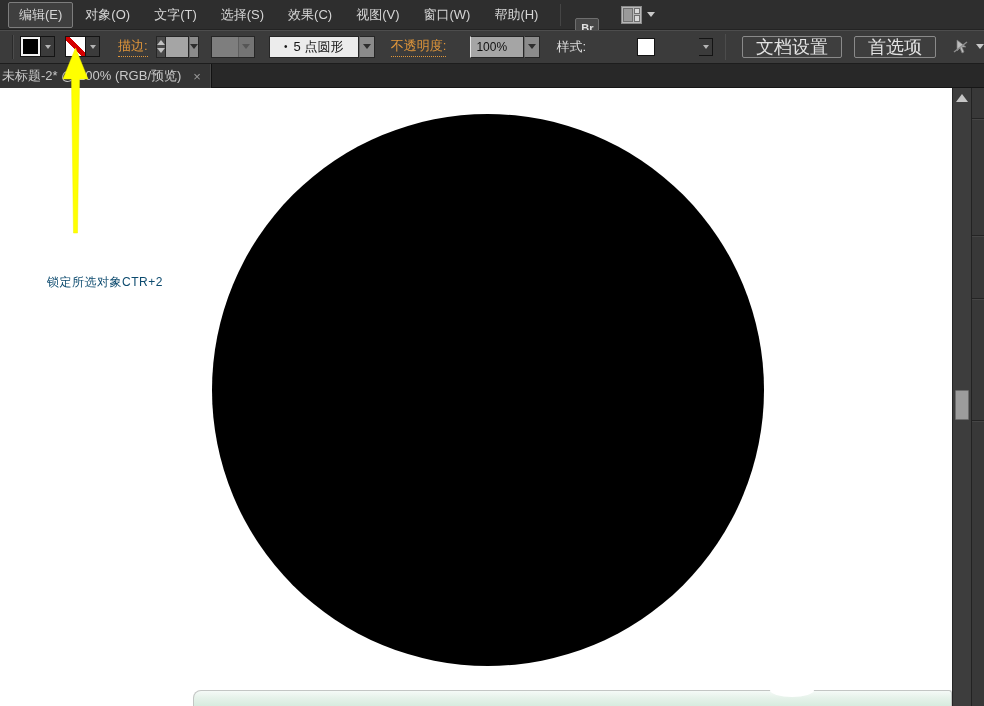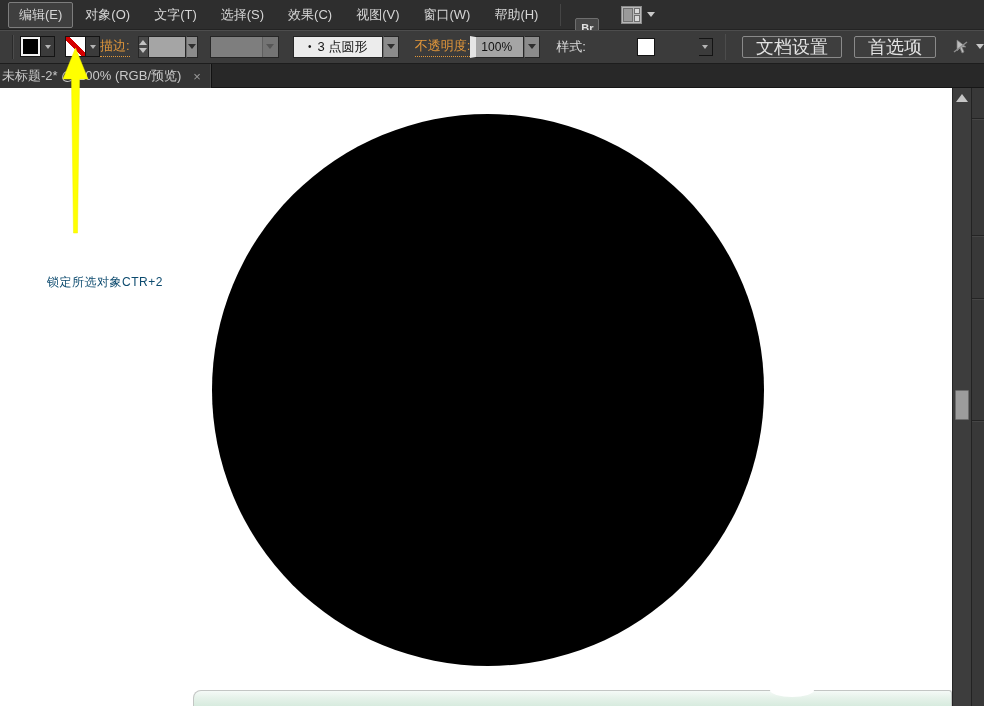--- a/index.html
+++ b/index.html
@@ -182,49 +182,49 @@
         </div>
     </div>
 
     <div class="swatch-group" style="margin-left:10px;">
       <div class="swatch stroke-swatch"></div>
       <div class="swatch-dd">
           <div class="dd-caret"></div>
         </div>
     </div>
 
-    <div class="orange-label" style="">描边:</div>
+    <div class="orange-label" style="margin-left:18px;">描边:</div>
     <div class="stepper">
       <div class="step-up"></div>
       <div class="step-dn"></div>
     </div>
     <div class="field-gray weight-field"></div>
     <div class="dd-btn">
         <div class="dd-caret"></div>
       </div>
 
     <div class="profile-dd">
       <div class="dd-btn">
           <div class="dd-caret"></div>
         </div>
     </div>
 
     <div class="brush-dd">
       <div class="brush-face">
         <span class="brush-bullet">•</span>
-        <span>3 点圆形</span>
+        <span>5 点圆形</span>
       </div>
       <div class="dd-btn">
           <div class="dd-caret"></div>
         </div>
     </div>
 
     <div class="opacity-group">
       <div class="orange-label">不透明度:</div>
-      <div class="field-gray opacity-field" style="margin-left:0; border-left:6px solid #e5e5e5;">100%</div>
+      <div class="field-gray opacity-field" style="margin-left:24px; border-left:1px solid #e5e5e5;">100%</div>
       <div class="dd-btn">
           <div class="dd-caret"></div>
         </div>
     </div>
 
     <div class="style-group">
       <div class="white-label">样式:</div>
       <div class="style-swatch"></div>
       <div class="style-dd">
           <div class="dd-caret"></div>

